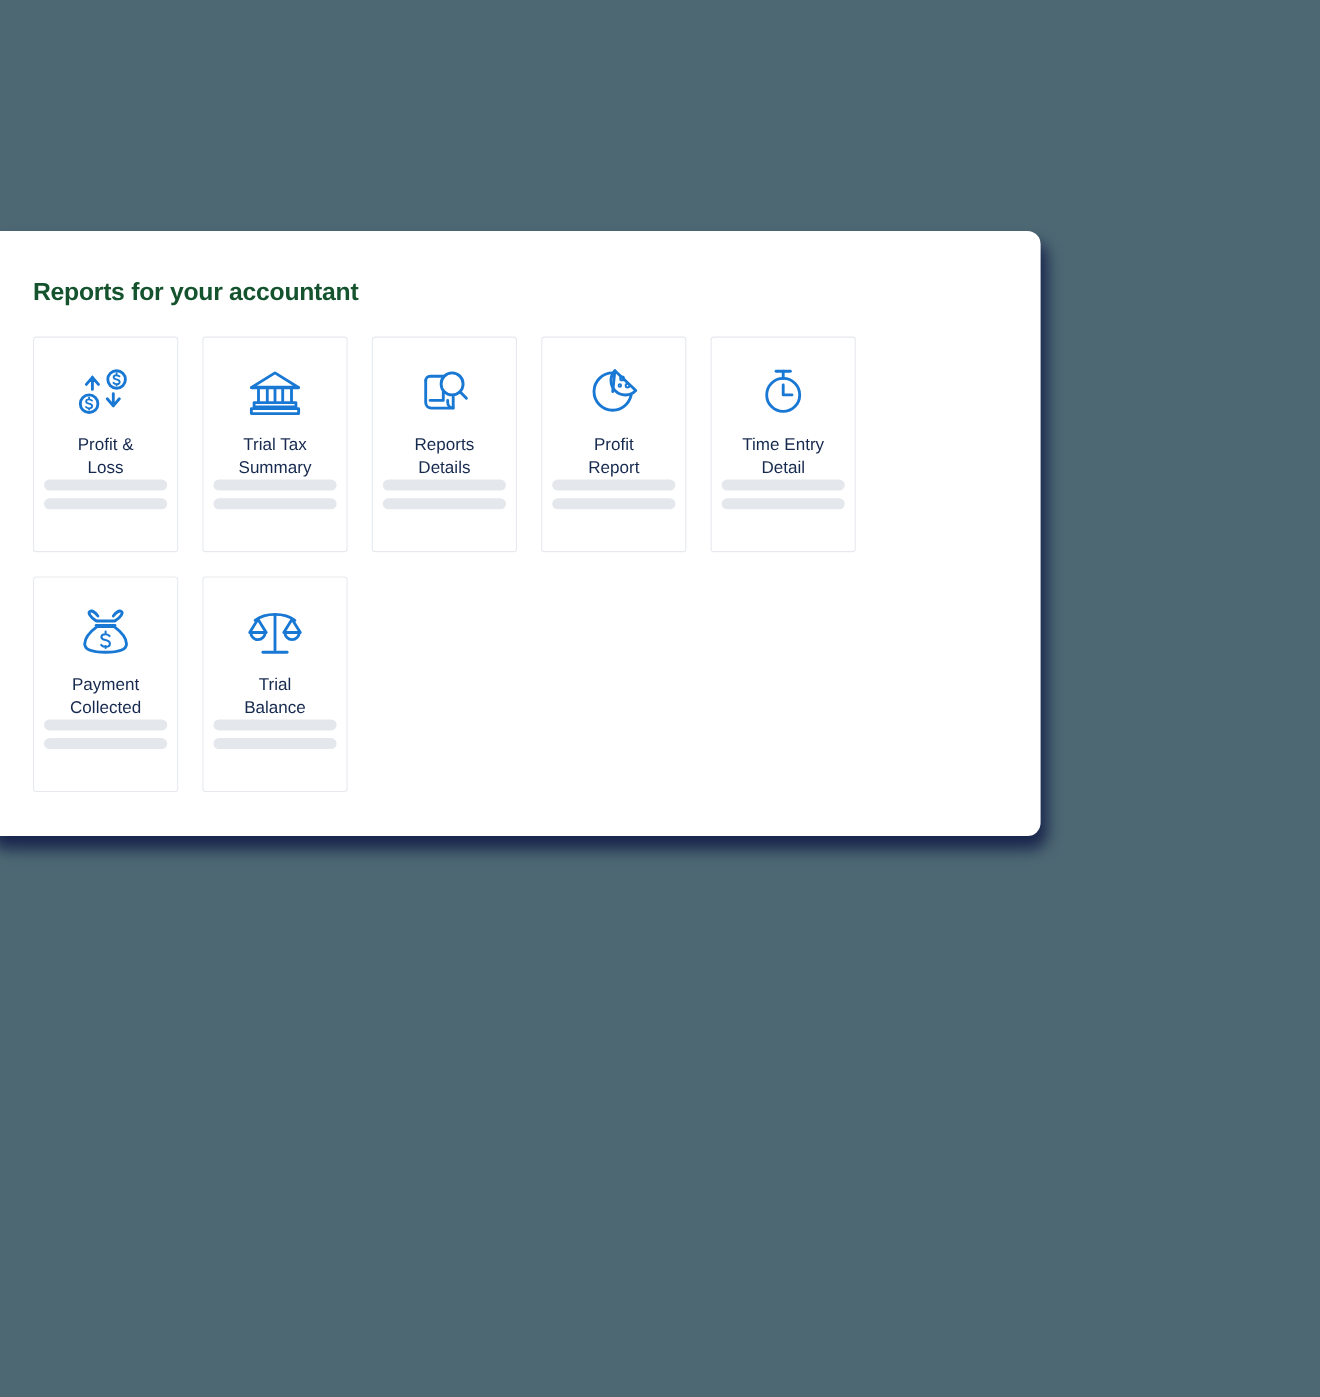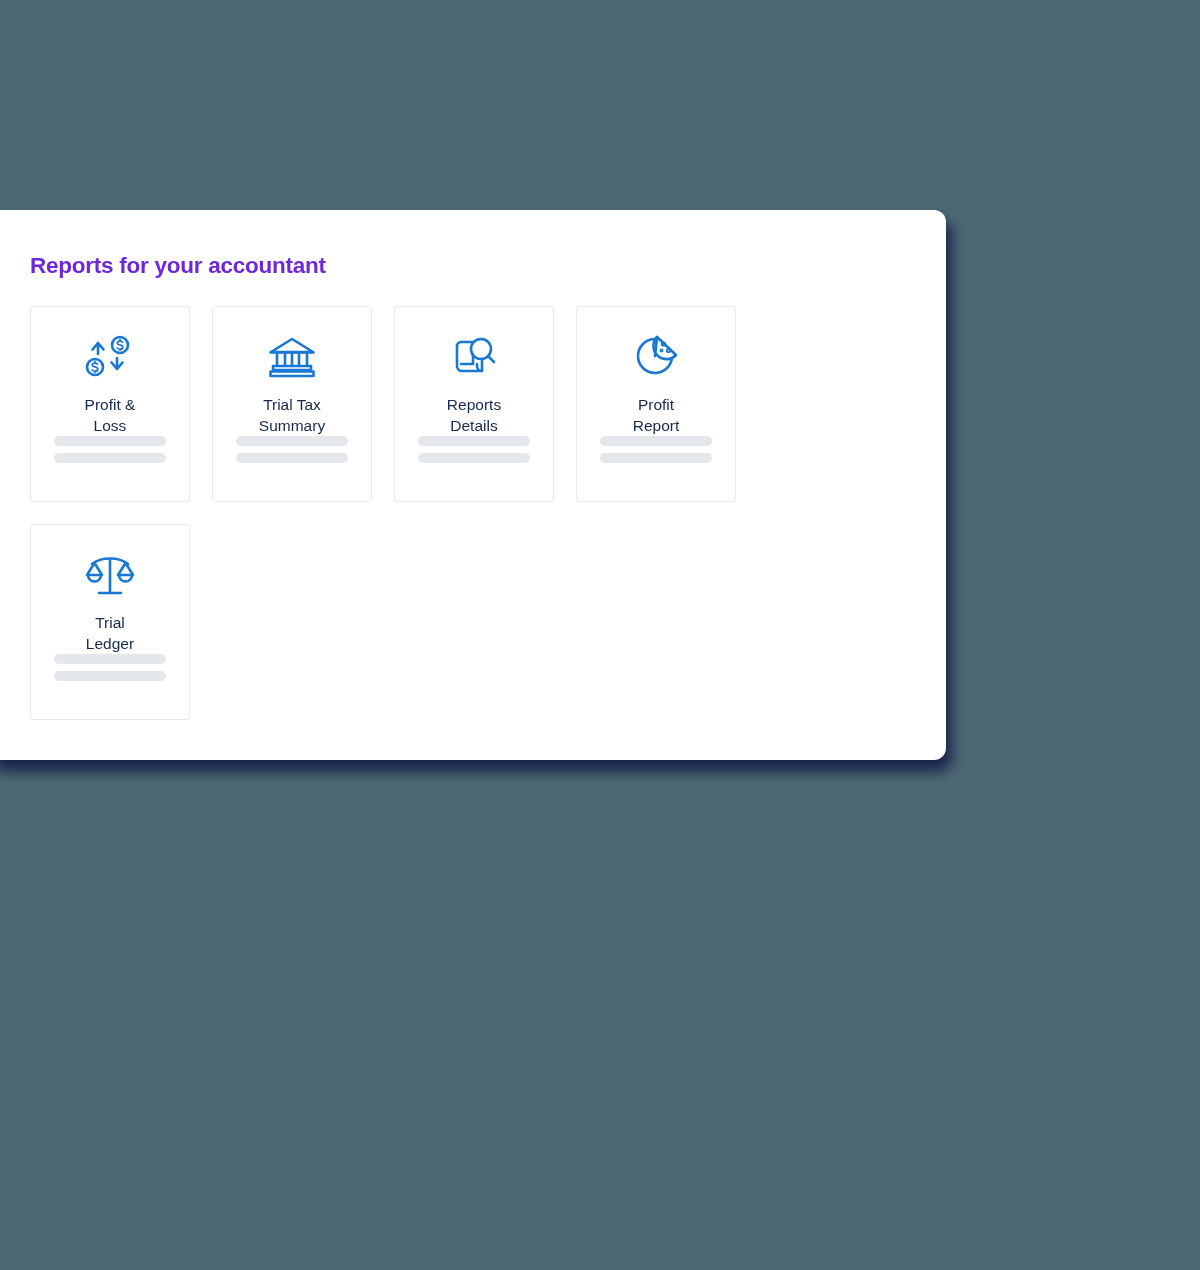--- a/index.html
+++ b/index.html
@@ -43,36 +43,36 @@
     background: #ffffff;
     border-radius: 12px;
     box-sizing: border-box;
     padding: 44px 0 0 44px;
   }
 
   
   .page-title {
     font-size: 22.5px;
     font-weight: bold;
-    color: #6d28d9;
+    color: #14532d;
     letter-spacing: -0.25px;
     margin: 0 0 27px 0;
     line-height: 1.1;
   }
 
   
   .card-grid {
     display: flex;
     flex-wrap: wrap;
     gap: 22px 22px;
     width: 880px;
   }
   .report-card {
     box-sizing: border-box;
-    width: 160px;
+    width: 132px;
     height: 196px;
     border: 1px solid #e6e9ee;
     border-radius: 3px;
     background: #fff;
     display: flex;
     flex-direction: column;
     align-items: center;
     padding-top: 24px;
   }
   .card-icon {
@@ -184,31 +184,65 @@
           <div class="card-label">Profit
 Report</div>
           <div class="skeleton">
             <div class="bar short"></div>
             <div class="bar long"></div>
           </div>
         </div>
         <div class="report-card">
           <div class="card-icon">
     <svg width="50" height="46" viewBox="0 0 50 46" fill="none" stroke="#1878d4" stroke-width="2.6" stroke-linecap="round" stroke-linejoin="round">
+      <circle cx="25" cy="26" r="15"></circle>
+      <path d="M18.5 4.5 H31.5"></path>
+      <path d="M25 4.5 V11"></path>
+      <path d="M25 17 V26 H33"></path>
+    </svg>
+          </div>
+          <div class="card-label">Time Entry
+Detail</div>
+          <div class="skeleton">
+            <div class="bar short"></div>
+            <div class="bar long"></div>
+          </div>
+        </div>
+        <div class="report-card">
+          <div class="card-icon">
+    <svg width="50" height="46" viewBox="0 0 50 46" fill="none" stroke="#1878d4" stroke-width="2.6" stroke-linecap="round" stroke-linejoin="round">
+      <path d="M18 9 c-3-4-6-5-7.5-4 -1.5 1 .5 5 5.5 8"></path>
+      <path d="M32 9 c3-4 6-5 7.5-4 1.5 1-.5 5-5.5 8"></path>
+      <path d="M16.5 13.5 H33.5"></path>
+      <path d="M16.5 17.5 H33.5"></path>
+      <path d="M17.5 18.5 C10 24 6 30 6 34.5 6 39.5 12.5 42 25 42 37.5 42 44 39.5 44 34.5 44 30 40 24 32.5 18.5 Z"></path>
+      <path d="M28.6 27.2c-1-1.1-2.5-1.6-4-1.6-1.9 0-3.4 1-3.4 2.5 0 1.5 1.2 2.3 3.6 2.8 2.7.6 4.1 1.5 4.1 3.3 0 1.7-1.6 2.8-3.6 2.8-1.7 0-3.3-.6-4.3-1.7M25 23.2v1.8M25 36.3v1.8" stroke-width="1.9"></path>
+    </svg>
+          </div>
+          <div class="card-label">Payment
+Collected</div>
+          <div class="skeleton">
+            <div class="bar short"></div>
+            <div class="bar long"></div>
+          </div>
+        </div>
+        <div class="report-card">
+          <div class="card-icon">
+    <svg width="50" height="46" viewBox="0 0 50 46" fill="none" stroke="#1878d4" stroke-width="2.6" stroke-linecap="round" stroke-linejoin="round">
       <path d="M25 8 V40"></path>
       <path d="M14 42 H36"></path>
       <path d="M7 13 C12 9 18 7.5 25 7.5 32 7.5 38 9 43 13"></path>
       <path d="M2 24 L9.5 12 L17 24 Z"></path>
       <path d="M3 24 a6.5 6.5 0 0 0 13 0"></path>
       <path d="M33 24 L40.5 12 L48 24 Z"></path>
       <path d="M34 24 a6.5 6.5 0 0 0 13 0"></path>
     </svg>
           </div>
           <div class="card-label">Trial
-Ledger</div>
+Balance</div>
           <div class="skeleton">
             <div class="bar short"></div>
             <div class="bar long"></div>
           </div>
         </div>
       </div>
   </div>
 </div>
 
 </body></html>

